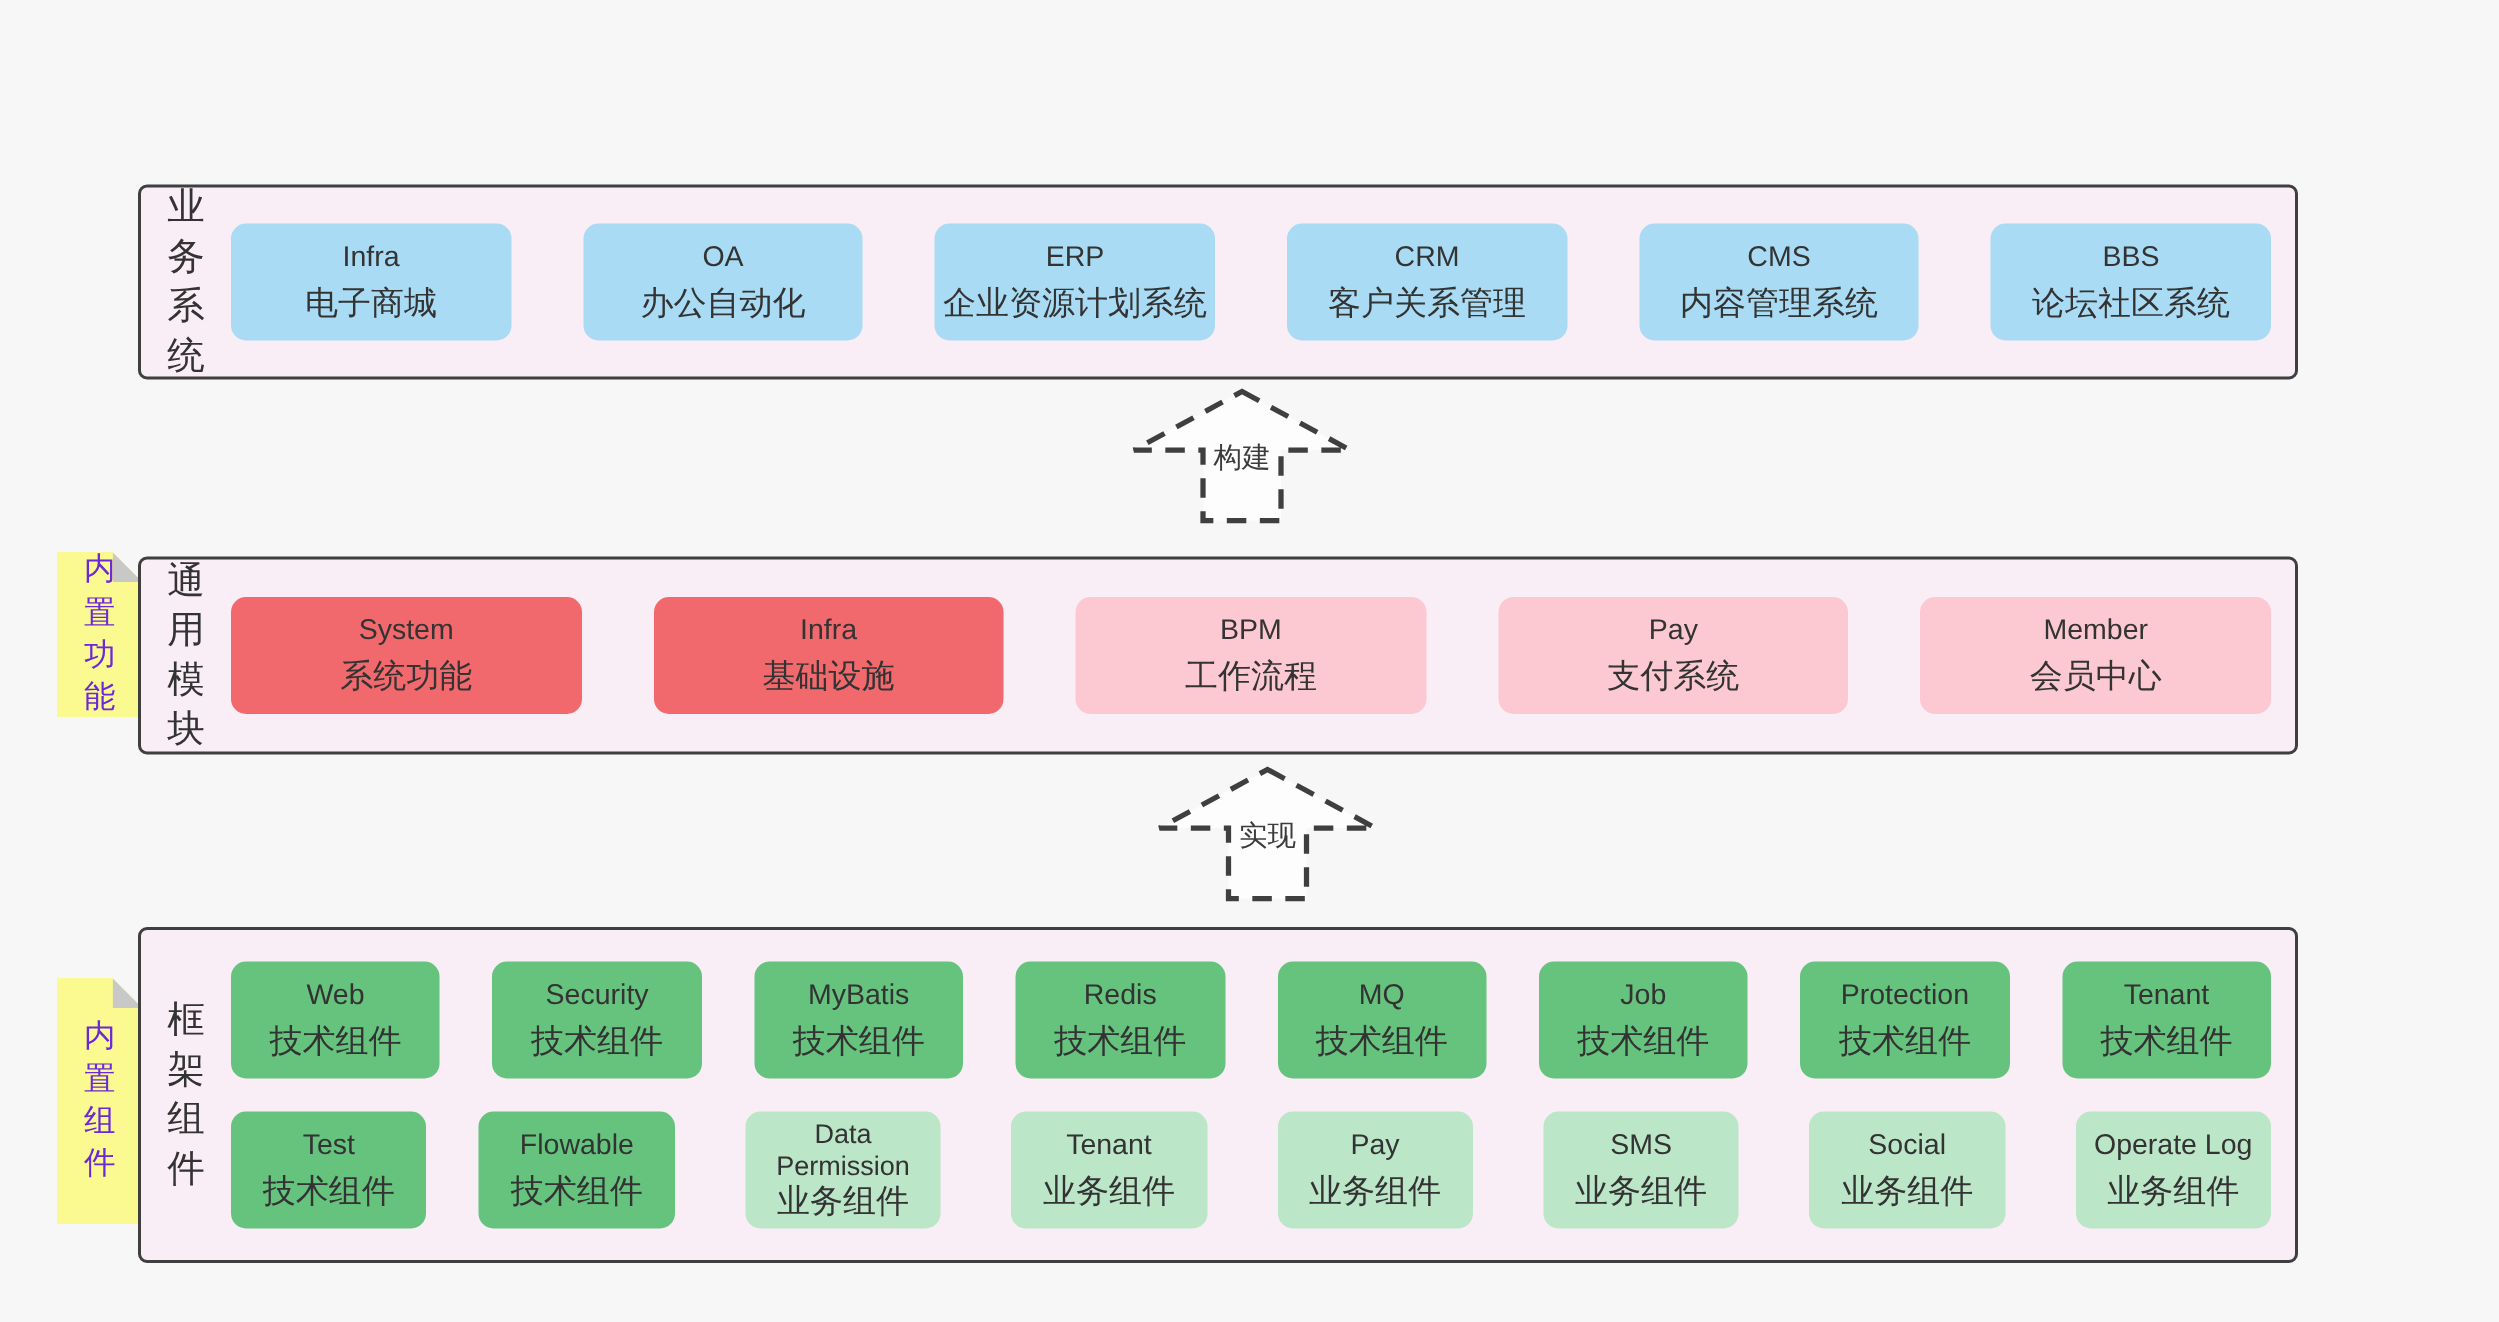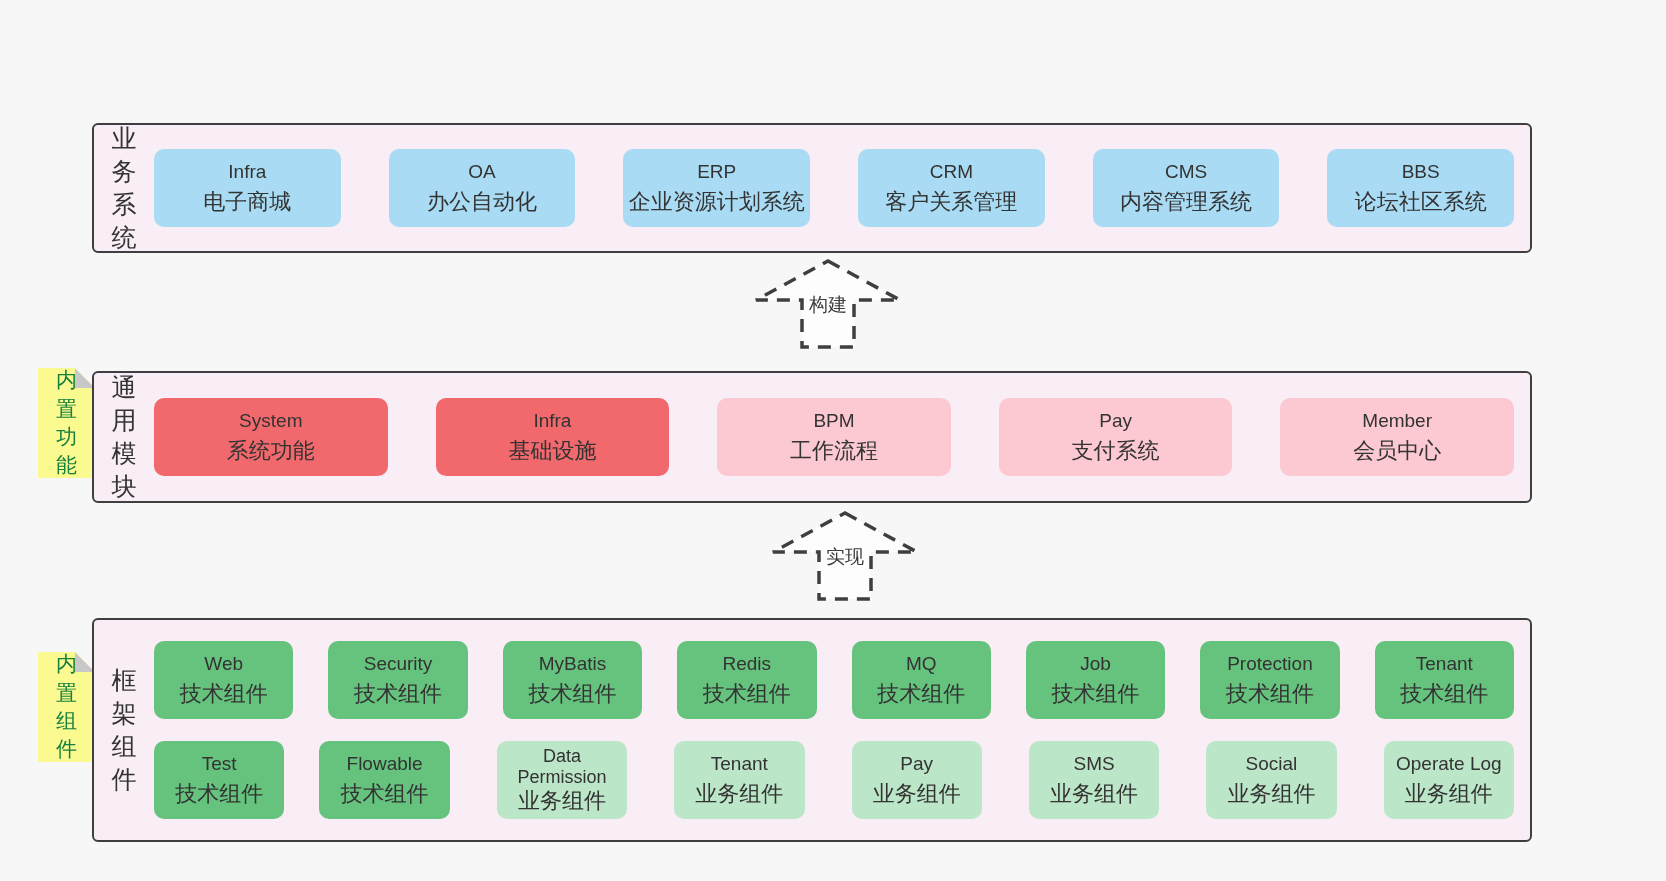--- a/index.html
+++ b/index.html
@@ -41,24 +41,24 @@
   .box.pink       { background:#fcc9d3; }
   .box.green      { background:#65c37e; }
   .box.lightgreen { background:#bce6c8;margin-left:12px; }
 
   .sticky {
     position:absolute; left:38px; width:57px; background:#fbfa90; z-index:1;
     display:flex; align-items:center; justify-content:center;
     clip-path:polygon(0 0, calc(100% - 20px) 0, 100% 20px, 100% 100%, 0 100%);
   }
   #sticky-modules   { top:368px; height:110px; }
-  #sticky-framework { top:652px; height:110px; }
+  #sticky-framework { top:652px; height:164px; }
   .sticky .txt {
     width:24px; font-size:21px; line-height:1.35; text-align:center;
-    word-break:break-all; color:#15803d;
+    word-break:break-all; color:#6d28d9;
   }
   .sticky .fold {
     position:absolute; top:0; right:0; width:20px; height:20px;
     background:#c8c8c8; clip-path:polygon(0 0, 100% 100%, 0 100%);
   }
 
   .arrow { position:absolute; width:160px; height:96px; z-index:1; }
   #arrow-build { left:748px; top:256px; }
   #arrow-impl  { left:765px; top:508px; }
   .arrow svg { display:block; width:160px; height:96px; }

